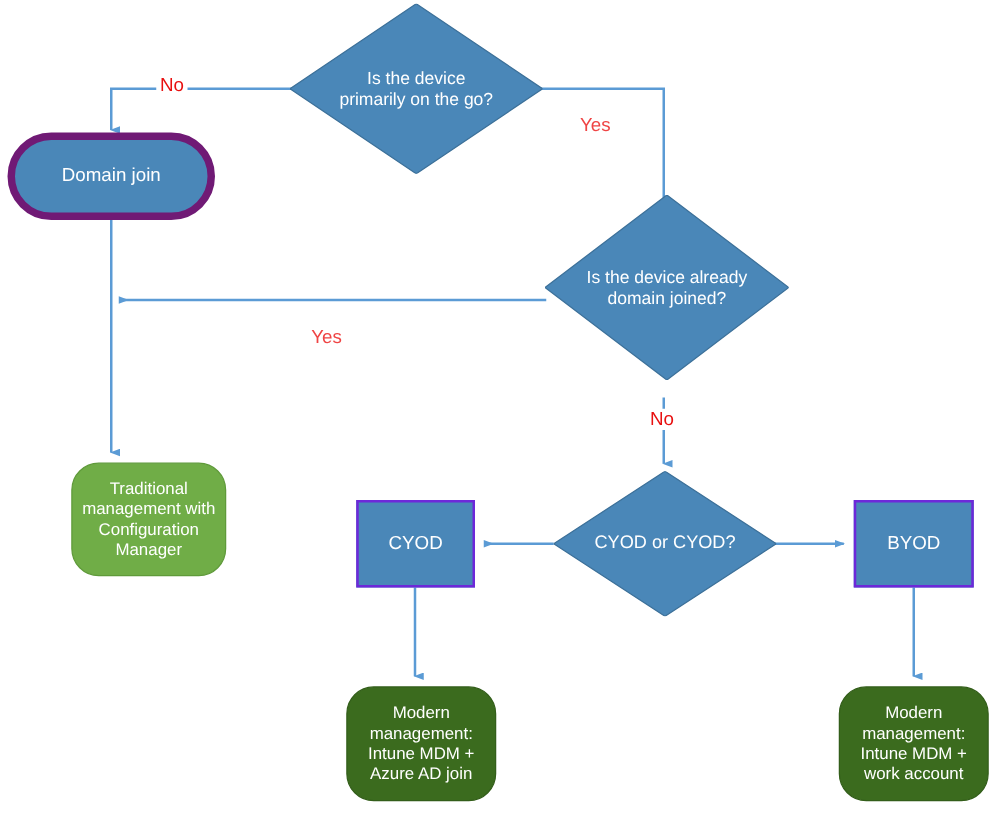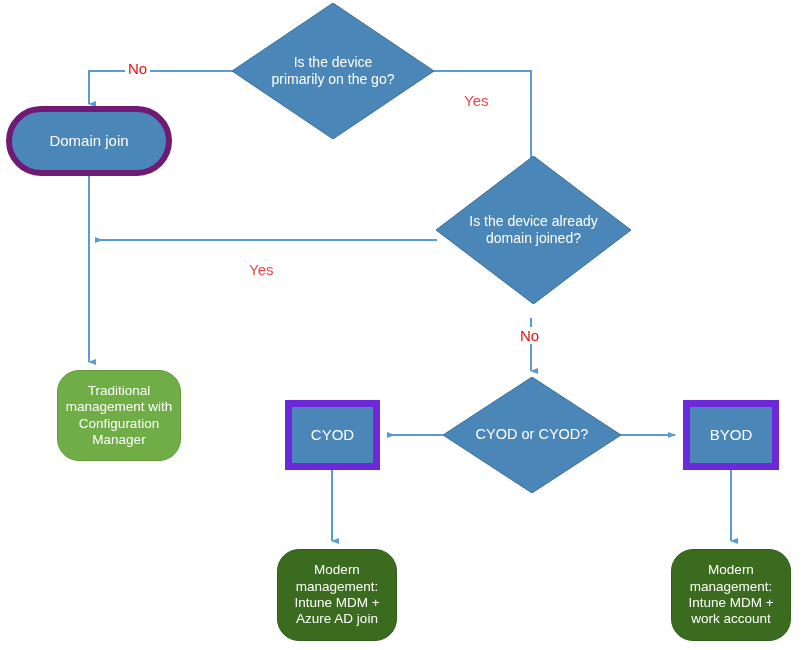--- a/index.html
+++ b/index.html
@@ -50,21 +50,21 @@
     width: 100%;
     height: 100%;
   }
   .diamond .node-text {
     position: relative;
     z-index: 2;
   }
   
   .rect-box {
     background: #4a87b8;
-    border: 7px solid #6d28d9;
+    border: 2px solid #6d28d9;
   }
   .stadium {
     background: #4a87b8;
     border: 6px solid #701a75;
     border-radius: 42px;
   }
   .rounded-green {
     background: #70ad47;
     border: 1px solid #5f9a3a;
     border-radius: 22px;

